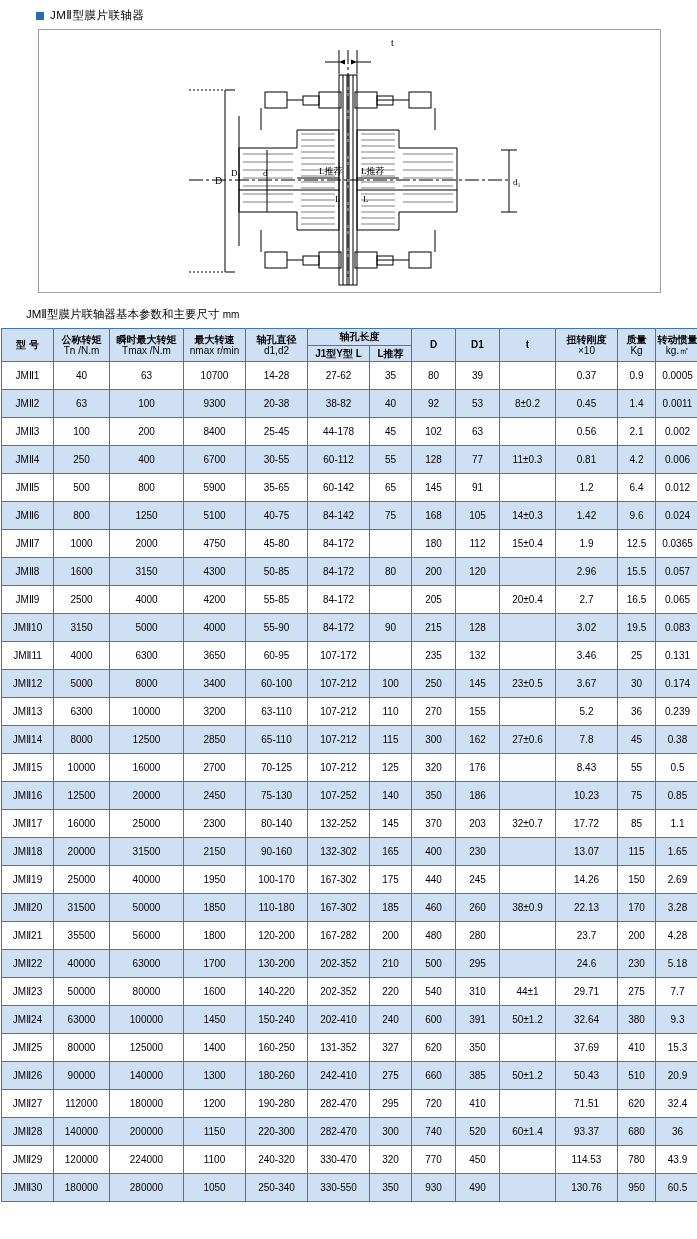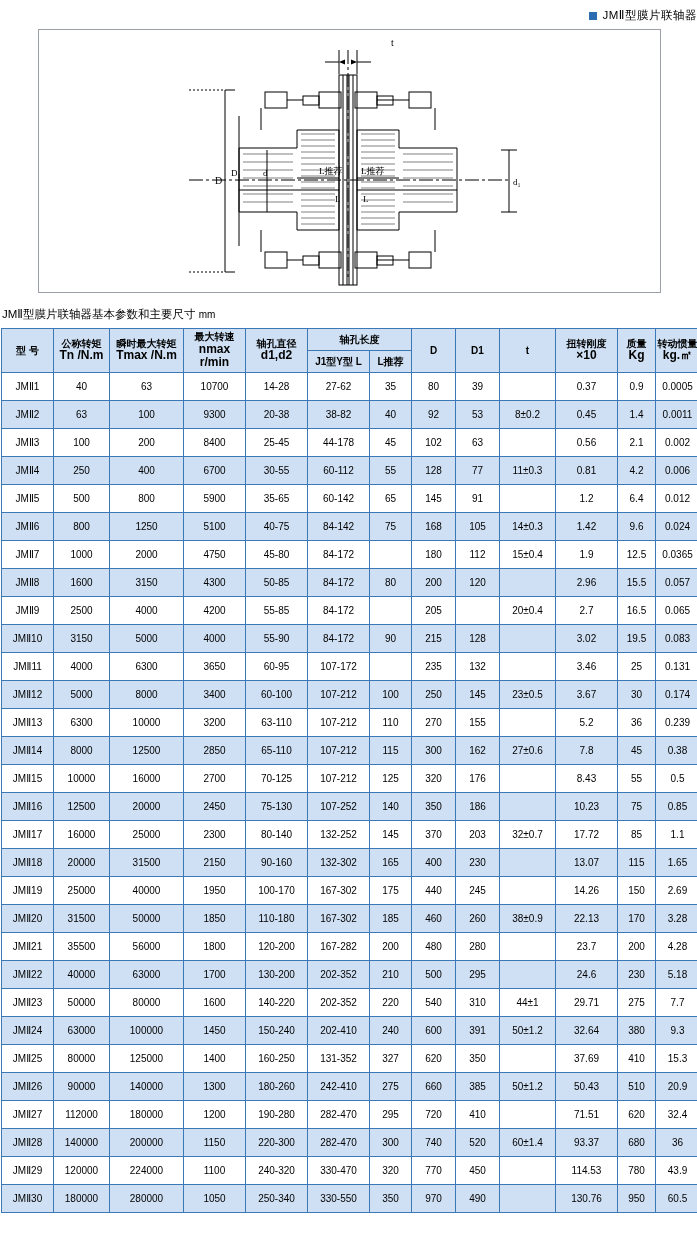--- a/index.html
+++ b/index.html
@@ -1,40 +1,40 @@
 <!DOCTYPE html>
 <html><head>
 <meta charset="utf-8">
 <style>
   html,body{margin:0;padding:0;background:#ffffff;}
   body{width:697px;font-family:"Liberation Sans","DejaVu Sans",sans-serif;color:#000;}
   .page{width:697px;position:relative;}
 
   
-  .doc-title{display:flex;align-items:center;gap:6px;padding:8px 0 4px 36px;font-size:11px;justify-content:flex-end;}
+  .doc-title{display:flex;align-items:center;gap:6px;padding:8px 0 4px 36px;font-size:11px;}
   .blue-square{width:8px;height:8px;background:#2b6cb0;display:inline-block;transform:rotate(0deg);}
   .doc-title .t{font-size:11.5px;letter-spacing:.5px;}
 
   
   .figure-box{margin:2px 36px 0 38px;border:1px solid #9aa0a6;height:262px;position:relative;background:#fff;overflow:hidden;}
   .figure-box svg{position:absolute;left:0;top:0;}
 
   
-  .sub-title{padding:14px 0 6px 2px;font-size:11.5px;}
+  .sub-title{padding:14px 0 6px 2px;font-size:11.5px;margin-left:24px;}
   .sub-title .unit{font-size:10px;}
 
   
   table.spec{border-collapse:collapse;width:695px;margin-left:1px;table-layout:fixed;}
   table.spec th,table.spec td{border:1px solid #3b78b5;text-align:center;vertical-align:middle;font-size:10px;line-height:1.15;}
   table.spec thead th{background:#cfe0f4;font-weight:bold;font-size:10px;padding:2px 1px;}
   table.spec tbody td{height:25px;padding:1px;}
   tr.odd td{background:#ffffff;}
   tr.even td{background:#cfe0f4;}
   td.model{font-size:10px;white-space:nowrap;}
-  .hdr-small{font-size:12px;font-weight:bold;}
+  .hdr-small{font-size:10px;font-weight:normal;}
 </style>
 </head>
 <body>
 
 <div class="page">
 
   <div class="doc-title">
     <span class="blue-square"></span>
     <span class="t">JMⅡ型膜片联轴器</span>
   </div>
@@ -670,21 +670,21 @@
           <td>43.9</td>
         </tr>
         <tr class="even">
           <td class="model">JMⅡ30</td>
           <td>180000</td>
           <td>280000</td>
           <td>1050</td>
           <td>250-340</td>
           <td>330-550</td>
           <td>350</td>
-          <td>970</td>
+          <td>930</td>
           <td>490</td>
           <td></td>
           <td>130.76</td>
           <td>950</td>
           <td>60.5</td>
         </tr>
       </tbody>
   </table>
 
 </div>

